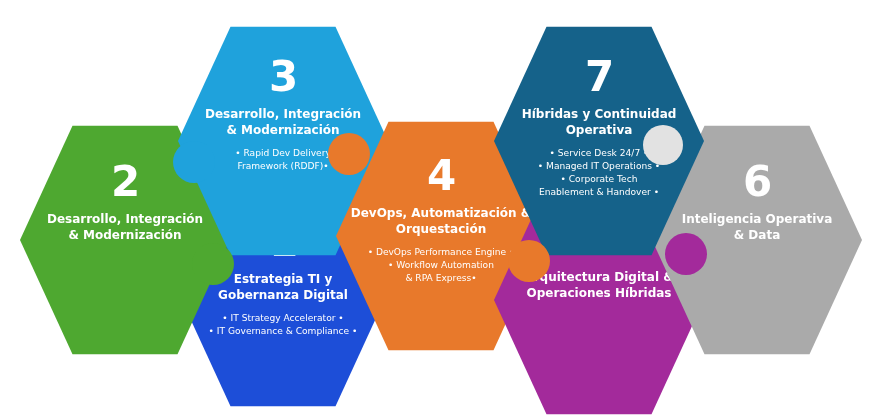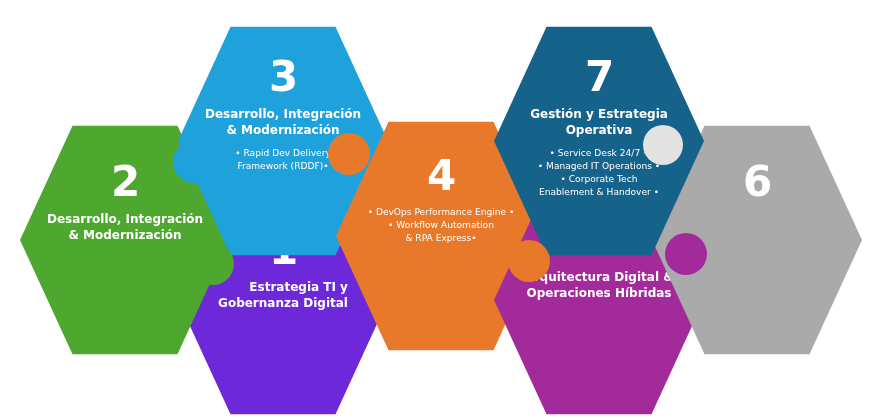--- a/index.html
+++ b/index.html
@@ -58,54 +58,60 @@
   .dot{
     position:absolute;
     border-radius:50%;
     z-index:5;
   }
 </style>
 </head>
 <body>
 
 <div id="stage">
-    <div class="hex h1" style="left: 178px; top: 181px; background: #6d28d9; text-align: right;">
+    <div class="hex h1" style="left: 178px; top: 173px; background: #1d4ed8;">
       <div class="num">1</div>
       <div class="ttl">Estrategia TI y
 Gobernanza Digital</div>
+      <div class="bul">• IT Strategy Accelerator •
+• IT Governance &amp; Compliance •</div>
     </div>
     <div class="hex h2" style="left: 20px; top: 121px; background: rgb(78, 168, 48);">
       <div class="num">2</div>
       <div class="ttl">Desarrollo, Integración
 &amp; Modernización</div>
     </div>
     <div class="hex h3" style="left: 178px; top: 22px; background: rgb(31, 162, 220);">
       <div class="num">3</div>
       <div class="ttl">Desarrollo, Integración
 &amp; Modernización</div>
       <div class="bul">• Rapid Dev Delivery
 Framework (RDDF)•</div>
     </div>
     <div class="hex h4" style="left: 336px; top: 117px; background: rgb(232, 121, 43);">
       <div class="num">4</div>
+      <div class="ttl">DevOps, Automatización &amp;
+Orquestación</div>
       <div class="bul">• DevOps Performance Engine •
 • Workflow Automation
 &amp; RPA Express•</div>
     </div>
     <div class="hex h5" style="left: 494px; top: 181px; background: rgb(163, 42, 155);">
       <div class="num">5</div>
       <div class="ttl">Arquitectura Digital &amp;
 Operaciones Híbridas</div>
     </div>
     <div class="hex h6" style="left: 652px; top: 121px; background: rgb(170, 170, 170);">
       <div class="num">6</div>
+      <div class="ttl">Inteligencia Operativa
+&amp; Data</div>
     </div>
     <div class="hex h7" style="left: 494px; top: 22px; background: rgb(21, 98, 138);">
       <div class="num">7</div>
-      <div class="ttl">Gestión y Estrategia
+      <div class="ttl">Híbridas y Continuidad
 Operativa</div>
       <div class="bul">• Service Desk 24/7 •
 • Managed IT  Operations •
 • Corporate Tech
 Enablement  &amp; Handover •</div>
     </div>
     <div class="dot" style="left: 192px; top: 243px; width: 42px; height: 42px; background: rgb(78, 168, 48);"></div>
     <div class="dot" style="left: 173px; top: 141px; width: 42px; height: 42px; background: rgb(31, 162, 220);"></div>
     <div class="dot" style="left: 328px; top: 133px; width: 42px; height: 42px; background: rgb(232, 121, 43);"></div>
     <div class="dot" style="left: 508px; top: 240px; width: 42px; height: 42px; background: rgb(232, 121, 43);"></div>

